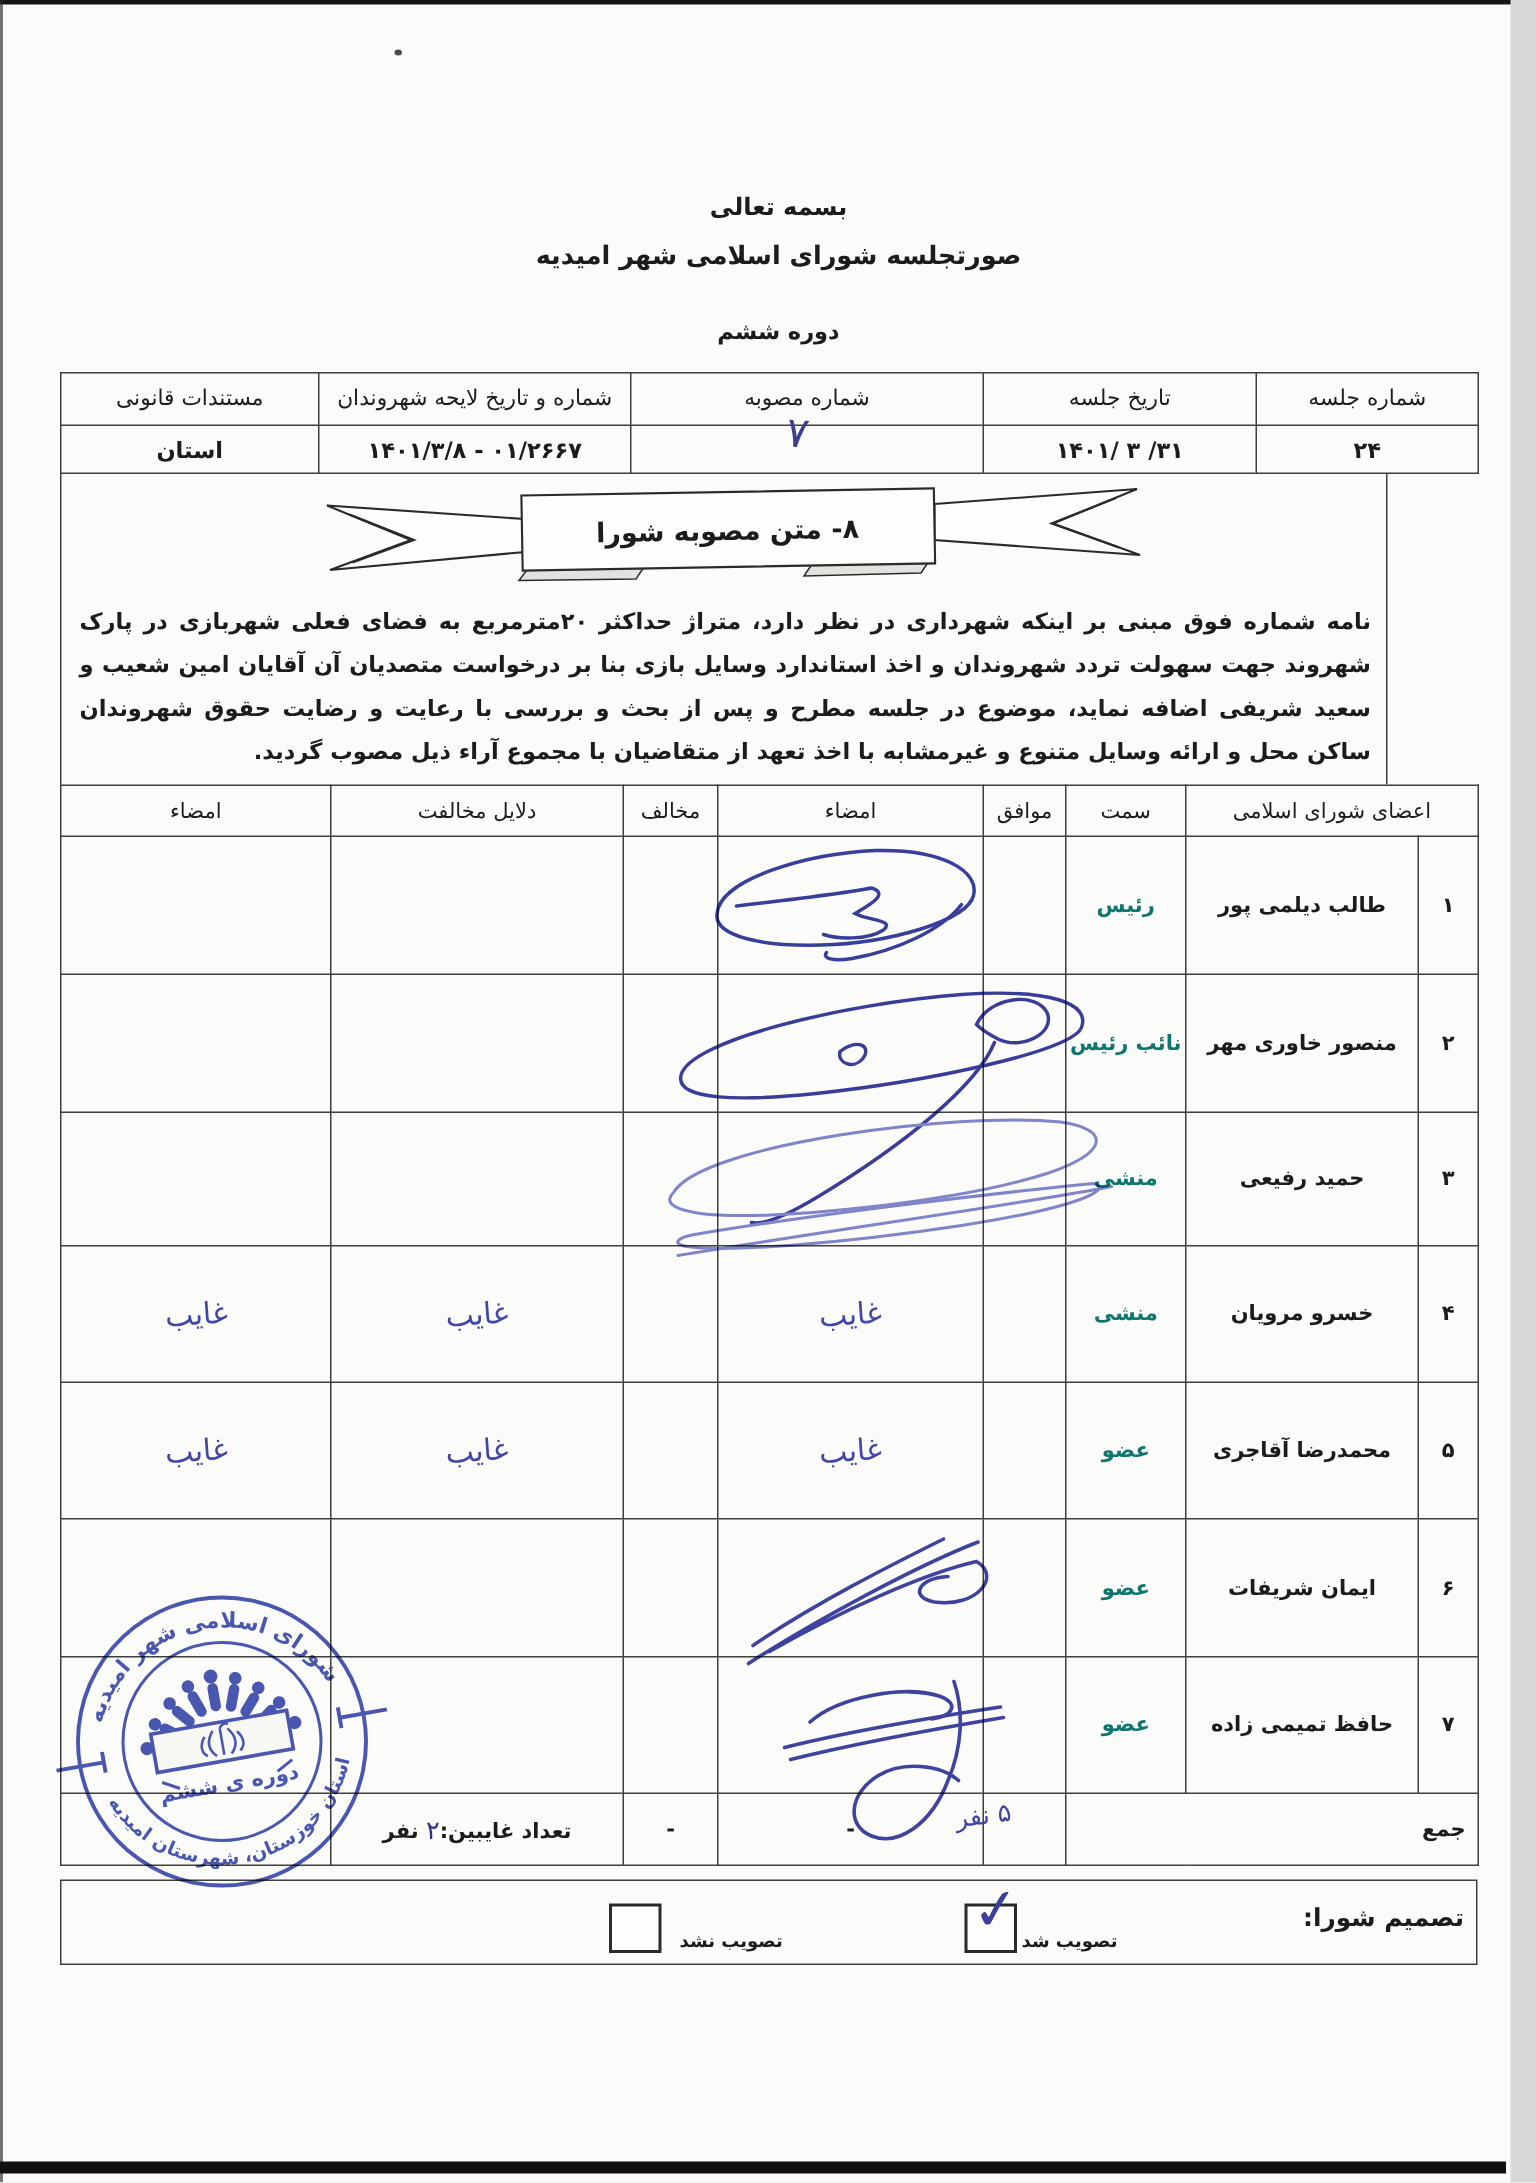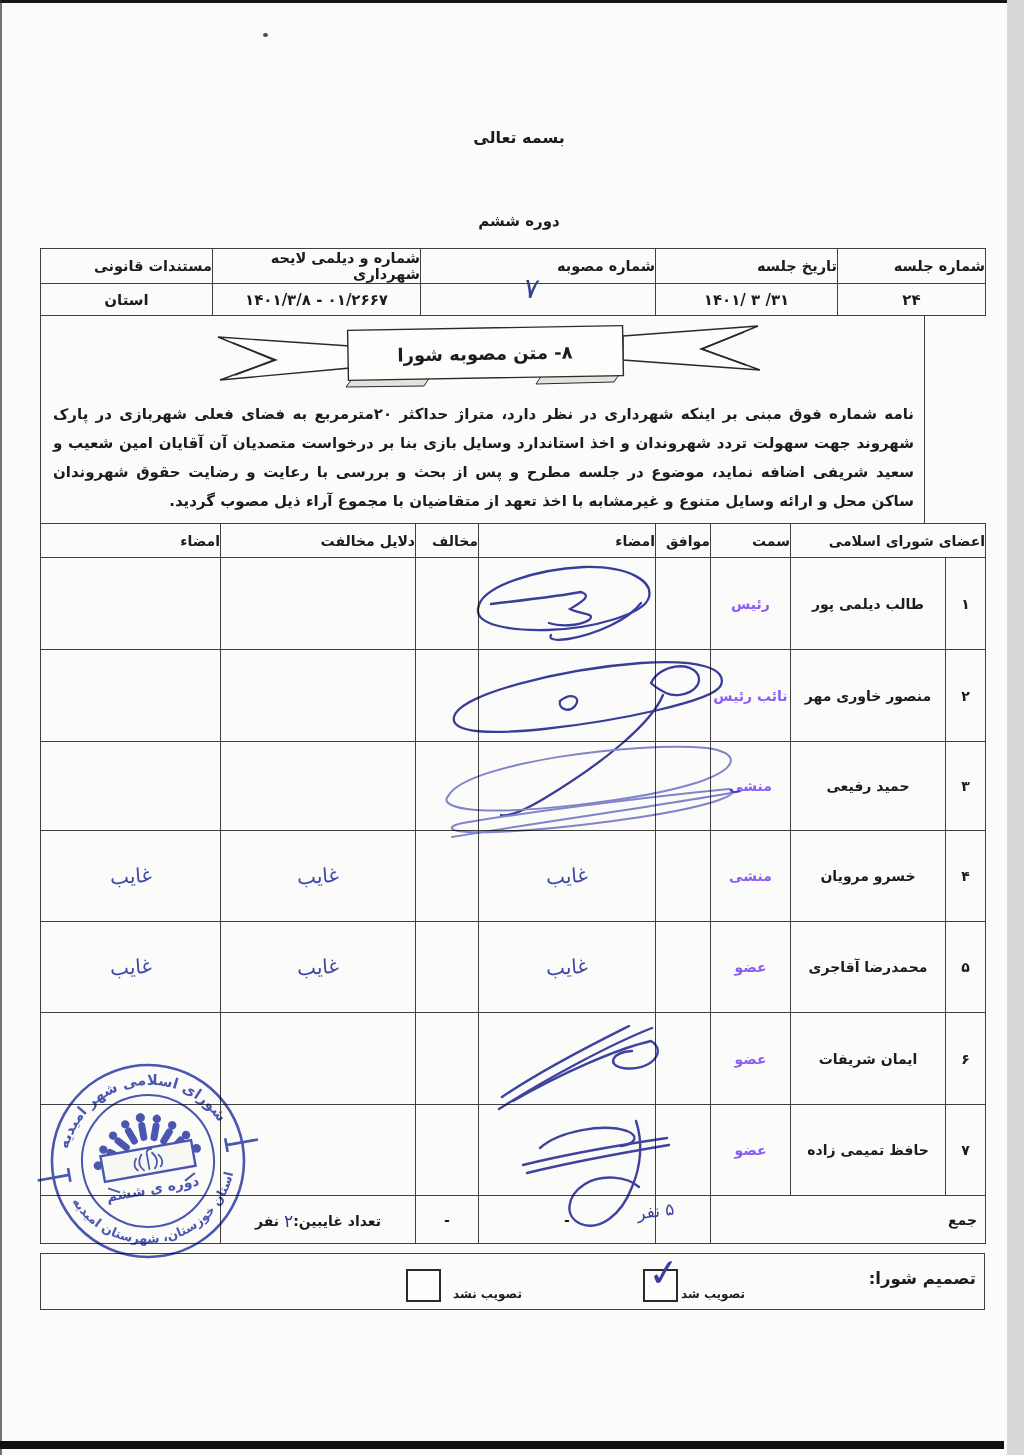--- a/index.html
+++ b/index.html
@@ -12,38 +12,38 @@
   .edge-right{position:absolute;left:1007px;top:0;width:17px;height:1455px;background:#d8d8d6;}
   .spot{position:absolute;left:263px;top:33px;width:5px;height:4px;border-radius:50%;background:#4a4a4a;}
   
   .hdr{position:absolute;left:519px;transform:translateX(-50%);white-space:nowrap;font-weight:bold;}
   .hdr.bismillah{top:128px;font-size:16px;}
   .hdr.title{top:161px;font-size:17px;}
   .hdr.term{top:212px;font-size:15px;}
   
   table{border-collapse:collapse;table-layout:fixed;direction:rtl;}
   th,td{border:1.6px solid #3f3f3f;text-align:center;vertical-align:middle;padding:0;overflow:visible;}
-  th{font-weight:bold;text-align:right;}
+  th{font-weight:normal;}
   #info-table{position:absolute;left:40px;top:248px;width:945px;}
   #info-table th{height:34px;font-size:14.5px;}
   #info-table td{height:31px;font-size:15px;font-weight:bold;}
   .ltr{direction:ltr;margin-left:11px;}
   
   #body-box{position:absolute;left:40px;top:316px;width:885px;height:207px;
             border-left:1.6px solid #3f3f3f;border-right:1.6px solid #3f3f3f;box-sizing:border-box;}
   #body-text{position:absolute;left:12px;right:10px;top:84px;font-size:15px;font-weight:bold;
              line-height:29px;text-align:justify;}
   #banner{position:absolute;left:200px;top:318px;pointer-events:none;}
   
   #members-table{position:absolute;left:40px;top:523px;width:945px;}
   #members-table th{height:33px;font-size:14px;}
   #members-table td{font-size:14px;}
   .num-cell{font-size:15px;font-weight:bold;}
   .name-cell{font-size:16px;font-weight:bold;}
-  .pos-cell{font-size:13.5px;font-weight:bold;color:#8b5cf6;}
+  .pos-cell{font-size:13.5px;font-weight:bold;color:#0f766e;}
   .sum-row td{height:47px;}
   .sum-label-cell{text-align:right !important;padding-right:8px !important;font-size:15px;font-weight:bold;}
   .reasons-sum{font-size:13.5px;font-weight:bold;white-space:nowrap;}
   .dash{font-size:16px;font-weight:bold;}
   .absent{display:inline-block;font-size:20px;color:#4147a6;transform:rotate(-4deg);font-weight:normal;
           letter-spacing:1px;}
   .hand-count{color:#2d3380;font-size:17px;font-weight:normal;display:inline-block;transform:translateY(1px);}
   .hand-agree{position:absolute;left:637px;top:1201px;font-size:17px;color:#3d43a4;
               transform:rotate(-7deg);white-space:nowrap;z-index:6;}
   .hand-v{position:absolute;left:524px;top:272px;font-size:28px;color:#3a3f92;font-weight:normal;
@@ -66,36 +66,37 @@
 
 <div id="page">
 
   <div class="edge-top"></div>
   <div class="edge-left"></div>
   <div class="edge-bottom"></div>
   <div class="edge-right"></div>
   <div class="spot"></div>
 
   <div class="hdr bismillah">بسمه تعالی</div>
+  <div class="hdr title">صورتجلسه شورای اسلامی شهر امیدیه</div>
   <div class="hdr term">دوره ششم</div>
 
   <table id="info-table">
     <colgroup>
         <col style="width:148px">
         <col style="width:182px">
         <col style="width:235px">
         <col style="width:208px">
         <col style="width:172px">
       </colgroup>
     <tbody>
         <tr>
       <th>شماره جلسه</th>
       <th>تاریخ جلسه</th>
       <th>شماره مصوبه</th>
-      <th>شماره و دیلمی لایحه شهرداری</th>
+      <th>شماره و تاریخ لایحه شهروندان</th>
       <th>مستندات قانونی</th>
     </tr>
     <tr>
       <td class="ltr">۲۴</td>
       <td class="ltr">۱۴۰۱/ ۳ /۳۱</td>
       <td></td>
       <td class="ltr">۱۴۰۱/۳/۸ - ۰۱/۲۶۶۷</td>
       <td>استان</td>
     </tr>
   </tbody>

